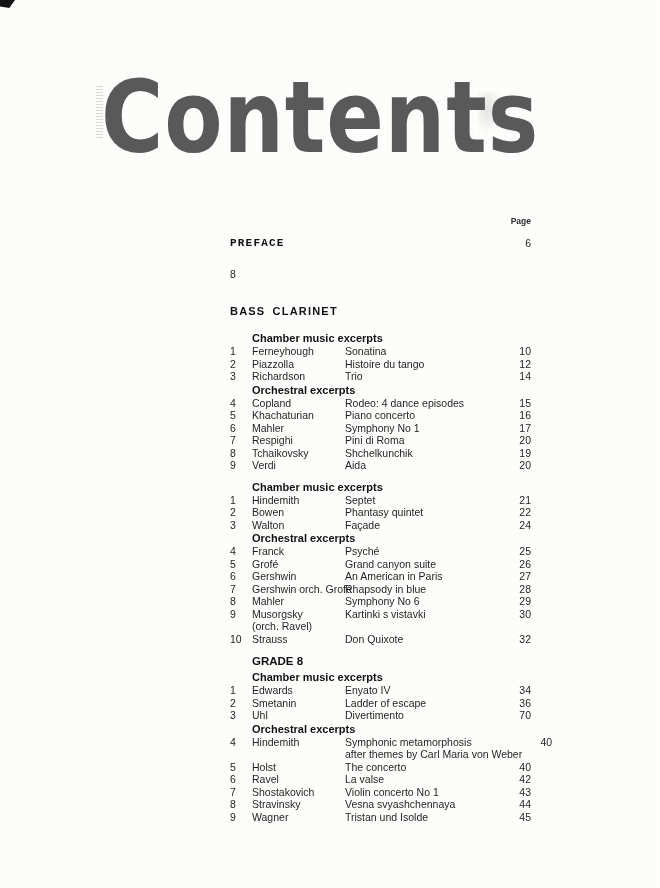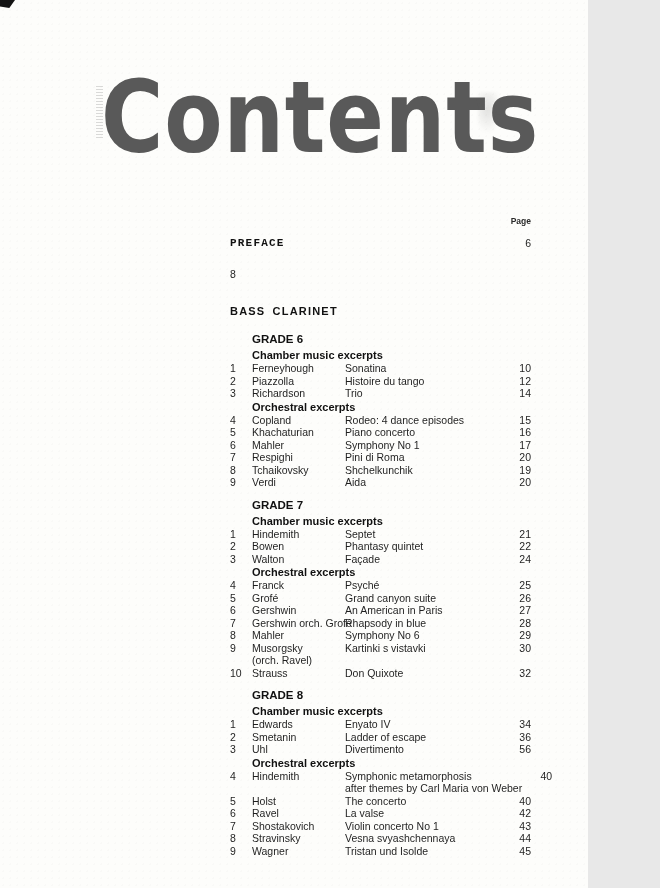--- a/index.html
+++ b/index.html
@@ -4,21 +4,21 @@
 <title>Contents</title>
 <style>
   html,body{margin:0;padding:0;}
   body{
     width:660px;height:888px;
     background:#e8e8e8;
     font-family:"Liberation Sans", sans-serif;
   }
   .page{
     position:relative;
-    width:588px;height:888px;
+    width:660px;height:888px;
     background:#fdfdfb;
     background-image:radial-gradient(rgba(0,0,0,0.015) 1px, transparent 1px);
     background-size:7px 7px;
     color:#1f1f1f;
     overflow:hidden;
   }
   
   .corner-mark{
     position:absolute;top:0;left:0;
     width:15px;height:8px;background:#141414;
@@ -104,21 +104,20 @@
     </div>
 
     <div class="fm-row fm-about">
       <span class="fm-page">8</span>
     </div>
 
     <div class="instrument">BASS CLARINET</div>
 
     <div id="grades">
         <div class="grade-section">
-          <div class="grade-heading">GRADE 6</div>
           <div class="excerpt-group">
             <div class="group-heading">Chamber music excerpts</div>
             <div class="toc-row">
               <span class="num">1</span>
               <span class="composer">Ferneyhough</span>
               <span class="work">Sonatina</span>
               <span class="pg">10</span>
             </div>
             <div class="toc-row">
               <span class="num">2</span>
@@ -167,21 +166,20 @@
             </div>
             <div class="toc-row">
               <span class="num">9</span>
               <span class="composer">Verdi</span>
               <span class="work">Aida</span>
               <span class="pg">20</span>
             </div>
           </div>
         </div>
         <div class="grade-section">
-          <div class="grade-heading">GRADE 7</div>
           <div class="excerpt-group">
             <div class="group-heading">Chamber music excerpts</div>
             <div class="toc-row">
               <span class="num">1</span>
               <span class="composer">Hindemith</span>
               <span class="work">Septet</span>
               <span class="pg">21</span>
             </div>
             <div class="toc-row">
               <span class="num">2</span>
@@ -255,21 +253,21 @@
             <div class="toc-row">
               <span class="num">2</span>
               <span class="composer">Smetanin</span>
               <span class="work">Ladder of escape</span>
               <span class="pg">36</span>
             </div>
             <div class="toc-row">
               <span class="num">3</span>
               <span class="composer">Uhl</span>
               <span class="work">Divertimento</span>
-              <span class="pg">56</span>
+              <span class="pg">70</span>
             </div>
           </div>
           <div class="excerpt-group">
             <div class="group-heading">Orchestral excerpts</div>
             <div class="toc-row">
               <span class="num">4</span>
               <span class="composer">Hindemith</span>
               <span class="work">Symphonic metamorphosis<span class="line2">after themes by Carl Maria von Weber</span></span>
               <span class="pg">40</span>
             </div>

